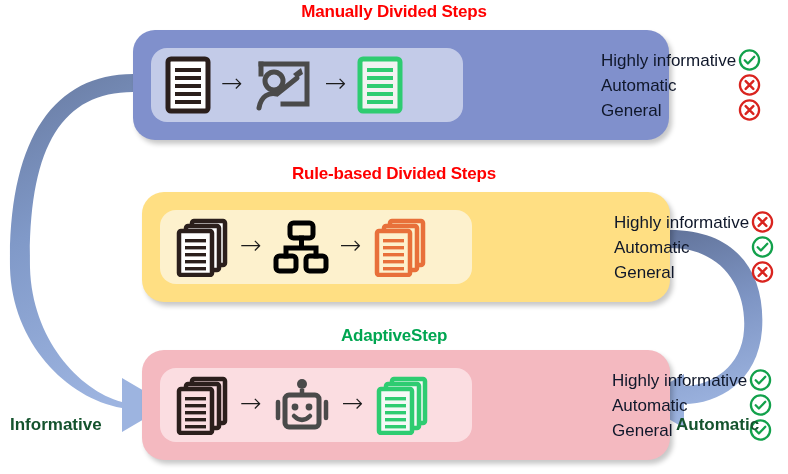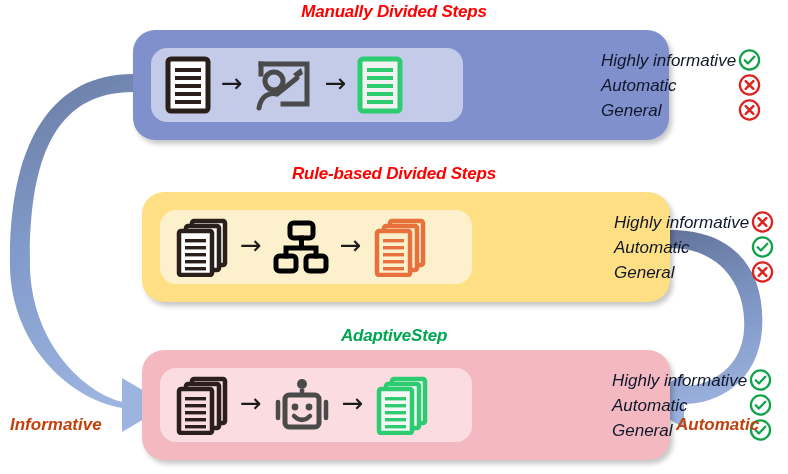--- a/index.html
+++ b/index.html
@@ -1,19 +1,19 @@
 <!DOCTYPE html>
 <html><head>
 <meta charset="utf-8">
 <style>
   html,body{margin:0;padding:0;background:#ffffff;}
   body{width:788px;height:474px;position:relative;overflow:hidden;
        font-family:"Liberation Sans","DejaVu Sans",sans-serif;}
 
-  .stage{position:absolute;left:0;top:0;width:788px;height:362px;font-style:italic;}
+  .stage{position:absolute;left:0;top:0;width:788px;height:362px;}
 
   
   .arrows{position:absolute;left:0;top:0;width:788px;height:474px;}
 
   
   .panel-title{
     position:absolute;font-weight:bold;font-size:17px;letter-spacing:-0.2px;
     white-space:nowrap;text-align:center;width:100%;left:0;
   }
   .t-red{color:#ff0000;}
@@ -45,21 +45,21 @@
   }
   .attr-row{
     display:flex;align-items:center;height:25px;
     font-size:17px;color:#0f172a;white-space:nowrap;
   }
   .attr-label{display:inline-block;}
   .attr-mark{width:23px;height:23px;flex:0 0 23px;margin-left:2px;}
 
   
   .caption{
-    position:absolute;font-weight:bold;font-size:17px;color:#c2410c;
+    position:absolute;font-weight:bold;font-size:17px;color:#14532d;
     white-space:nowrap;
   }
 
   
   #panel-manual{left:133px;top:30px;width:536px;height:110px;background:#8090cc;}
   #panel-manual .panel-inner{left:18px;top:18px;width:312px;height:74px;background:#c3cbe8;}
   #panel-manual .attrs{left:468px;}
 
   #panel-rule{left:142px;top:192px;width:528px;height:110px;background:#ffdf83;}
   #panel-rule .panel-inner{left:18px;top:18px;width:312px;height:74px;background:#fdf1cd;}

